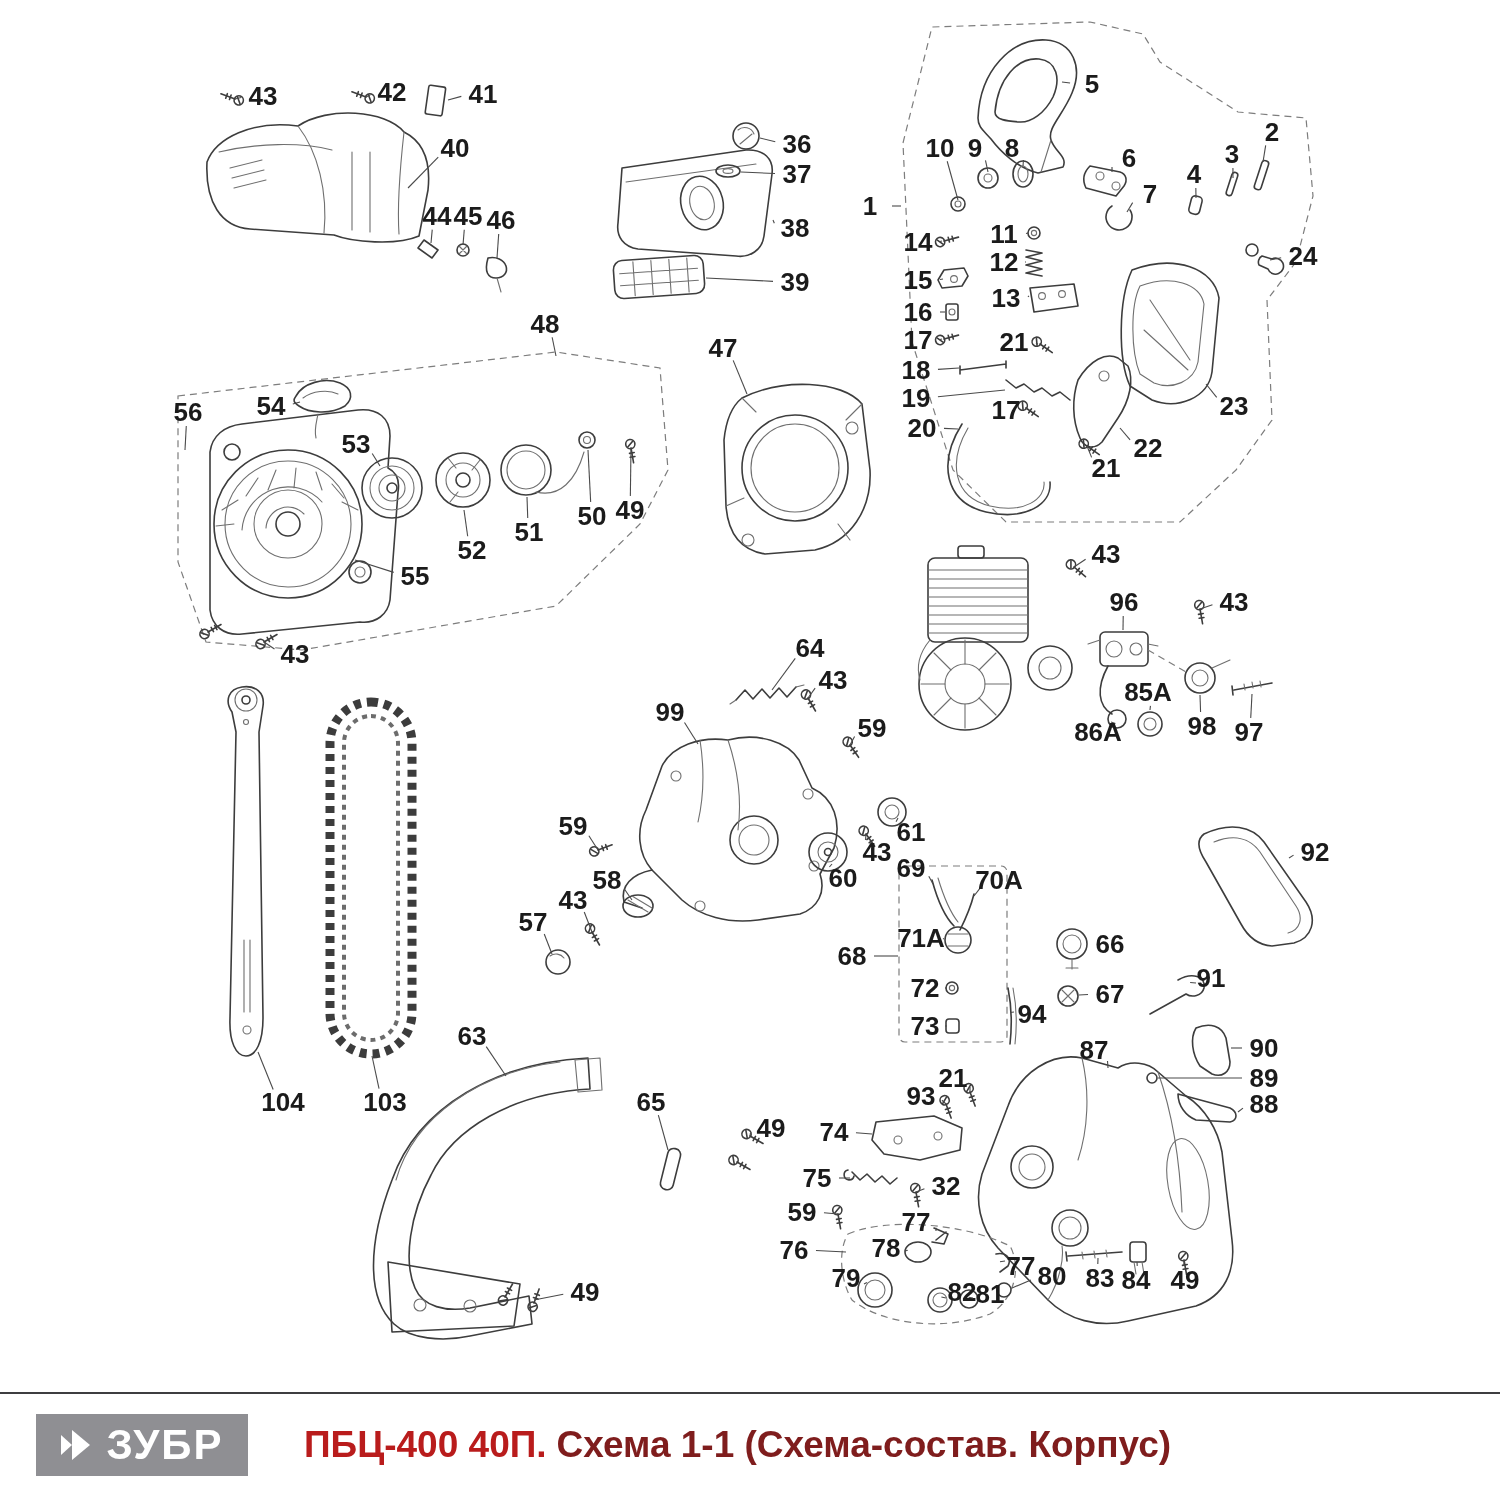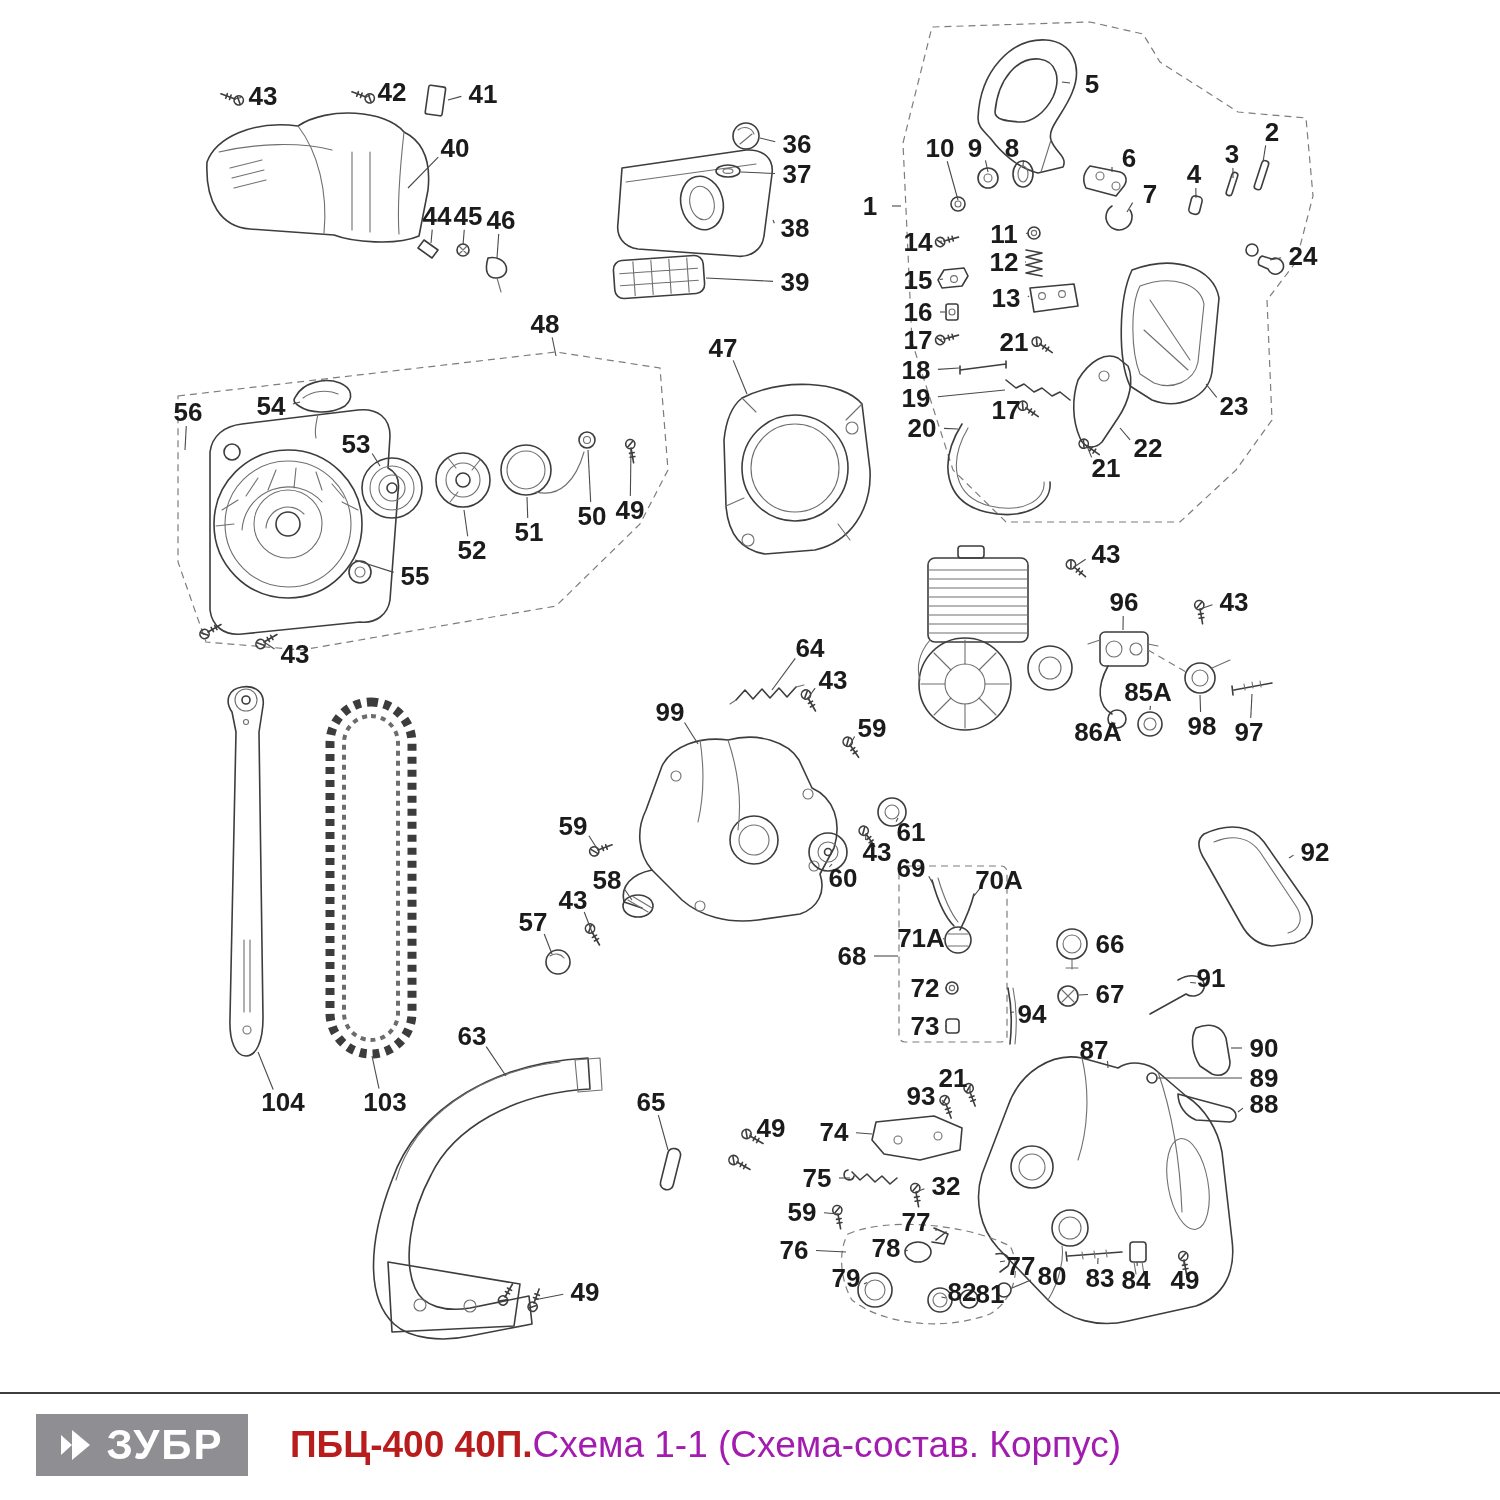--- a/index.html
+++ b/index.html
@@ -9,27 +9,27 @@
   .diagram svg{display:block;}
   .p{stroke:#3d3d3d;fill:none;stroke-width:1.6;stroke-linejoin:round;stroke-linecap:round;}
   .p2{stroke:#6f6f6f;fill:none;stroke-width:1.1;stroke-linejoin:round;stroke-linecap:round;}
   .dash{stroke:#7d7d7d;fill:none;stroke-width:1.2;stroke-dasharray:7 5;}
   .chain{stroke:#3c3c3c;fill:none;}
   .leader{stroke:#4a4a4a;stroke-width:1.1;fill:none;}
   .callout{font:600 26px "Liberation Sans",sans-serif;fill:#1b1b1b;}
   
   .footer{position:absolute;left:0;bottom:0;width:1500px;height:108px;background:#fff;}
   .footer-rule{height:2px;background:#3e3e40;width:100%;}
-  .footer-row{display:flex;align-items:center;gap:42px;padding:20px 0 0 36px;}
+  .footer-row{display:flex;align-items:center;gap:56px;padding:20px 0 0 36px;}
   .brand-box{width:212px;height:62px;background:#8f8f93;display:flex;align-items:center;
              justify-content:center;gap:10px;flex:0 0 auto;}
   .brand-text{color:#ffffff;font-size:42px;font-weight:700;letter-spacing:2px;line-height:1;}
   .footer-title{white-space:nowrap;}
   .model{font-size:37px;font-weight:700;color:#b91c1c;}
-  .subtitle{font-size:37px;font-weight:400;color:#a21caf;margin-left:0;}
+  .subtitle{font-size:37px;font-weight:700;color:#7f1d1d;margin-left:10px;}
 </style>
 </head>
 <body>
 
 <div class="page">
 
   <div class="diagram">
     <svg viewBox="0 0 1500 1390" width="1500" height="1390">
       <defs>
         <g id="screw">

